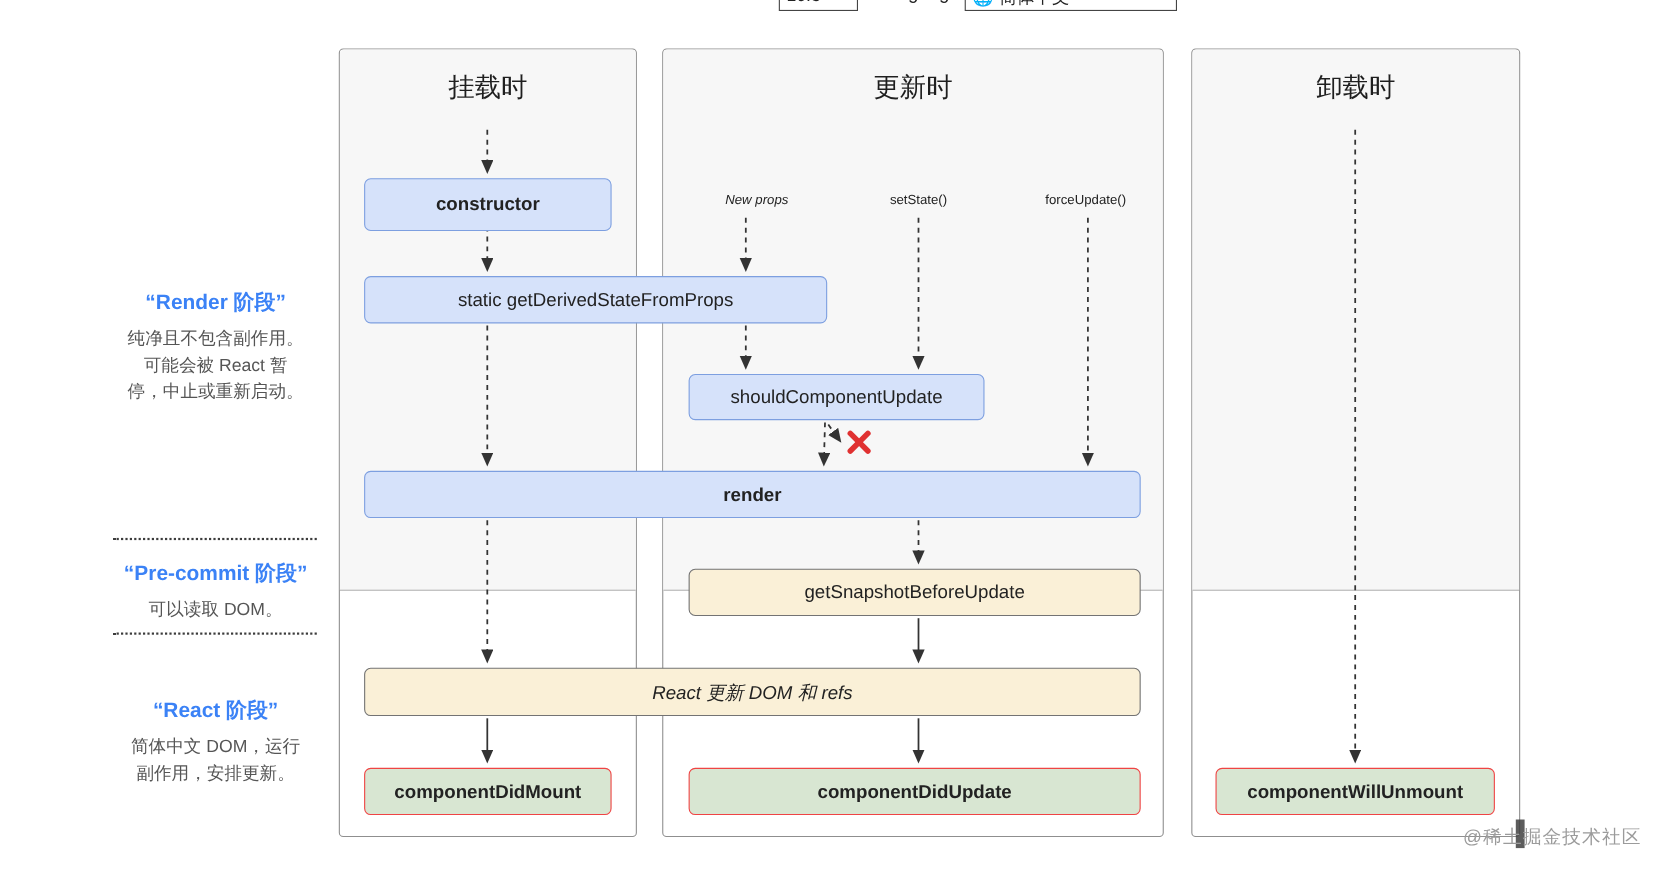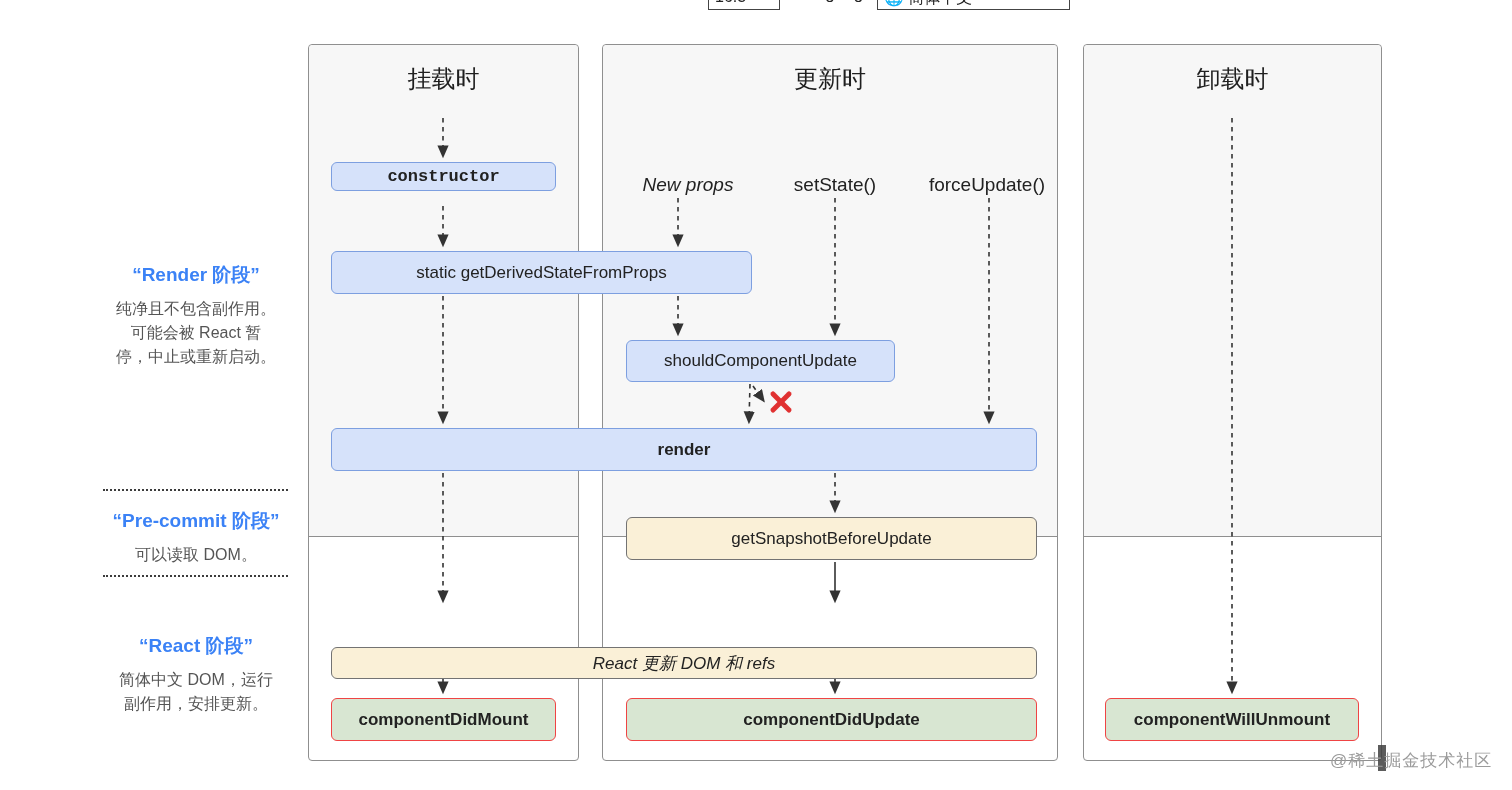--- a/index.html
+++ b/index.html
@@ -28,21 +28,21 @@
   .node{
     position:absolute;z-index:3;display:flex;align-items:center;justify-content:center;
     border-radius:6px;font-size:17px;box-sizing:border-box;text-align:center;
   }
   .node.blue{background:#d6e2fa;border:1px solid #7d9fe0;}
   .node.yellow{background:#faf0d7;border:1px solid #737373;}
   .node.green{background:#d8e6d2;border:1px solid #ef4444;}
   .node.bold{font-weight:bold;}
   .node.italic{font-style:italic;}
   
-  .trigger{position:absolute;z-index:3;font-size:19px;color:#222;text-align:center;white-space:nowrap;}
+  .trigger{position:absolute;z-index:3;font-size:12px;color:#222;text-align:center;white-space:nowrap;}
   .trigger.italic{font-style:italic;}
   
   .watermark{position:absolute;z-index:4;font-size:17px;color:#9b9b9b;letter-spacing:1px;}
   .wm-bar{position:absolute;z-index:3;background:#3f3f3f;opacity:.85;}
 </style>
 </head>
 <body>
 
 <div class="page">
 
@@ -110,26 +110,26 @@
     <g stroke="#e03131" stroke-width="5" stroke-linecap="round">
       <line x1="773" y1="394" x2="789" y2="410"></line>
       <line x1="789" y1="394" x2="773" y2="410"></line>
     </g>
   </svg>
 
   <div class="trigger italic" style="left:628px;top:174px;width:120px;">New props</div>
   <div class="trigger" style="left:775px;top:174px;width:120px;">setState()</div>
   <div class="trigger" style="left:917px;top:174px;width:140px;">forceUpdate()</div>
 
-  <div class="node blue bold" style="left:331px;top:162px;width:225px;height:29px;font-family:Liberation Mono, monospace;">constructor</div>
+  <div class="node blue bold" style="left:331px;top:162px;width:225px;height:48px;">constructor</div>
   <div class="node blue" style="left:626px;top:340px;width:269px;height:42px;">shouldComponentUpdate</div>
   <div class="node blue" style="left:331px;top:251px;width:421px;height:43px;">static getDerivedStateFromProps</div>
   <div class="node blue bold" style="left:331px;top:428px;width:706px;height:43px;">render</div>
   <div class="node yellow" style="left:626px;top:517px;width:411px;height:43px;">getSnapshotBeforeUpdate</div>
-  <div class="node yellow italic" style="left:331px;top:607px;width:706px;height:32px;margin-top:40px;">React 更新 DOM 和 refs</div>
+  <div class="node yellow italic" style="left:331px;top:607px;width:706px;height:44px;">React 更新 DOM 和 refs</div>
   <div class="node green bold" style="left:331px;top:698px;width:225px;height:43px;">componentDidMount</div>
   <div class="node green bold" style="left:626px;top:698px;width:411px;height:43px;">componentDidUpdate</div>
   <div class="node green bold" style="left:1105px;top:698px;width:254px;height:43px;">componentWillUnmount</div>
 
   <div class="wm-bar" style="left:1378px;top:745px;width:8px;height:26px;"></div>
   <div class="watermark" style="left:1330px;top:749px;">@稀土掘金技术社区</div>
 
 </div>
 
 </body></html>

